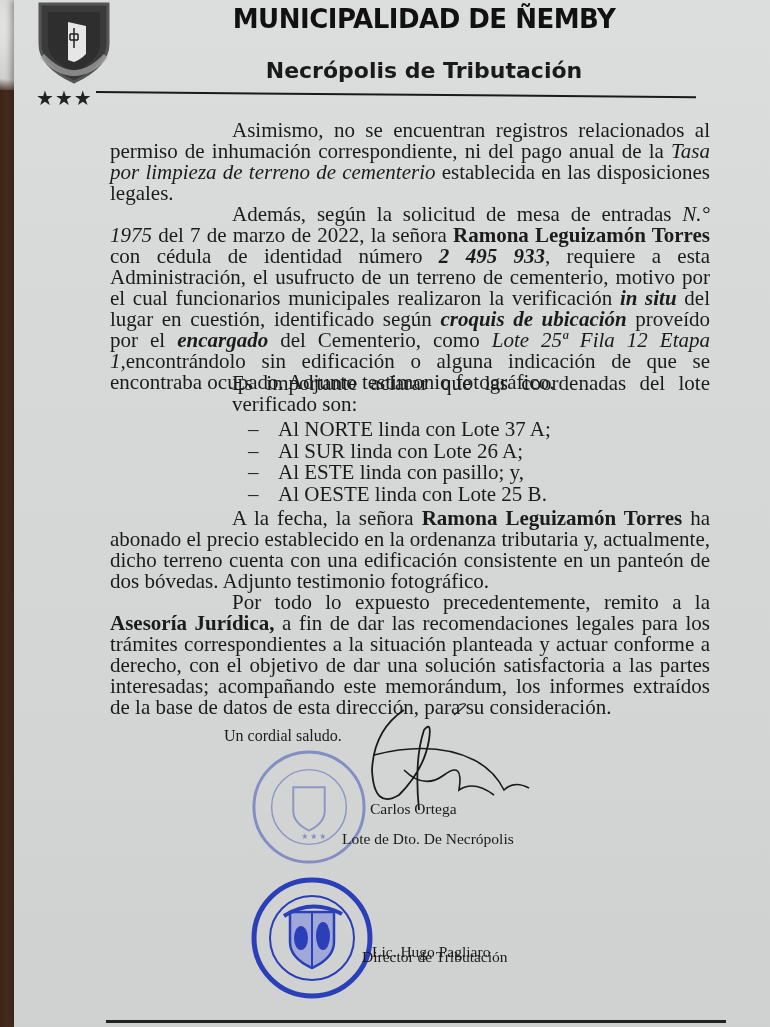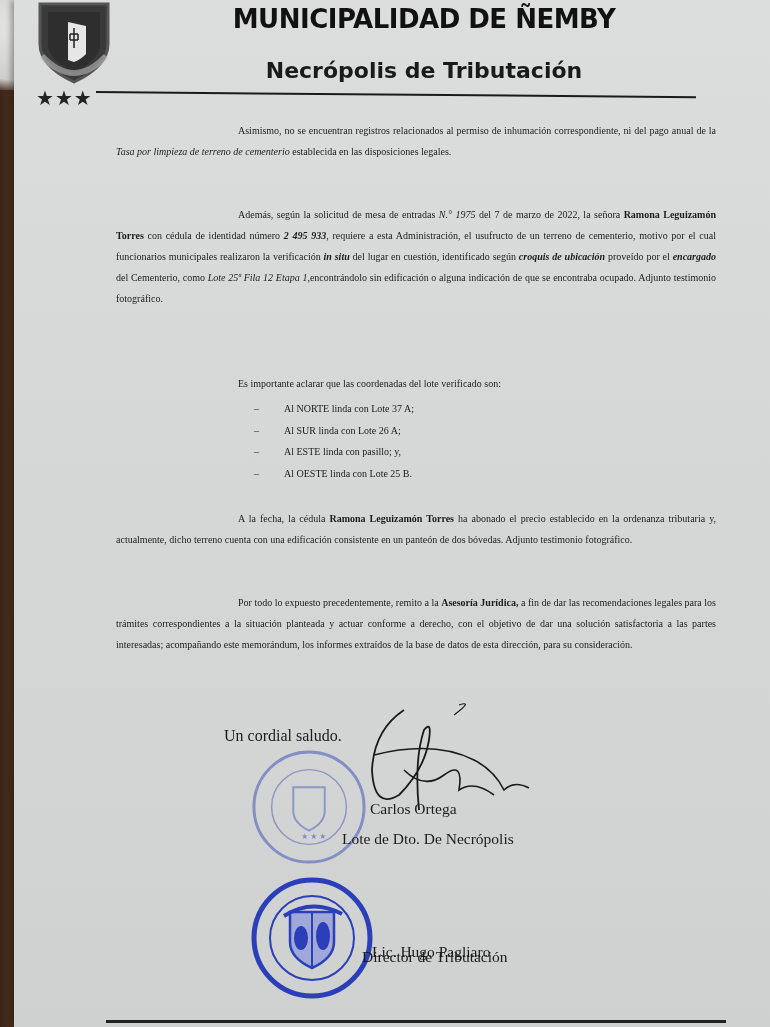--- a/index.html
+++ b/index.html
@@ -35,23 +35,22 @@
   }
   .header-sub {
     position:absolute; left:170px; top:58px; width:480px; text-align:center;
     font-family:"DejaVu Sans", sans-serif; font-weight:bold; font-size:22px; color:#1a1a1a;
   }
   .header-rule {
     position:absolute; left:82px; top:91px; width:600px; height:2px; background:#1a1a1a;
     transform:rotate(0.5deg); transform-origin:left;
   }
   .body-text {
-    position:absolute; left:96px; width:600px; font-size:10px; line-height:21px; color:#1b1b1b;
+    position:absolute; left:96px; width:600px; font-size:21px; line-height:21px; color:#1b1b1b;
     text-align:justify;
-    margin-left:6px;
   }
   .indent { text-indent:122px; }
   .p1 { top:120px; }
   .p2 { top:204px; }
   .p3 { top:373px; }
   .list { list-style:none; margin:4px 0 0 0; padding:0 0 0 30px; }
   .list li { line-height:21.5px; }
   .list .dash { display:inline-block; width:30px; }
   .p4 { top:508px; }
   .p5 { top:592px; }
@@ -90,21 +89,21 @@
   <div class="body-text p3">
     <div style="padding-left:122px">Es importante aclarar que las coordenadas del lote verificado son:</div>
     <ul class="list" style="padding-left:138px">
       <li><span class="dash">–</span><span>Al NORTE linda con Lote 37 A;</span></li>
       <li><span class="dash">–</span><span>Al SUR linda con Lote 26 A;</span></li>
       <li><span class="dash">–</span><span>Al ESTE linda con pasillo; y,</span></li>
       <li><span class="dash">–</span><span>Al OESTE linda con Lote 25 B.</span></li>
     </ul>
   </div>
 
-  <div class="body-text indent p4"><span>A la fecha, la cédula </span><b>Ramona Leguizamón Torres</b><span> ha abonado el precio establecido en la ordenanza tributaria y, actualmente, dicho terreno cuenta con una edificación consistente en un panteón de dos bóvedas. Adjunto testimonio fotográfico.</span></div>
+  <div class="body-text indent p4"><span>A la fecha, la señora </span><b>Ramona Leguizamón Torres</b><span> ha abonado el precio establecido en la ordenanza tributaria y, actualmente, dicho terreno cuenta con una edificación consistente en un panteón de dos bóvedas. Adjunto testimonio fotográfico.</span></div>
 
   <div class="body-text indent p5"><span>Por todo lo expuesto precedentemente, remito a la </span><b>Asesoría Jurídica,</b><span> a fin de dar las recomendaciones legales para los trámites correspondientes a la situación planteada y actuar conforme a derecho, con el objetivo de dar una solución satisfactoria a las partes interesadas; acompañando este memorándum, los informes extraídos de la base de datos de esta dirección, para su consideración.</span></div>
 
   <div class="closing">Un cordial saludo.</div>
 
   <svg class="stamp" style="left:236px;top:748px;width:118px;height:118px;" viewBox="0 0 120 120">
     <circle cx="60" cy="60" r="56" fill="none" stroke="#6f7cc0" stroke-width="3" opacity="0.8"></circle>
     <circle cx="60" cy="60" r="38" fill="none" stroke="#6f7cc0" stroke-width="1.5" opacity="0.7"></circle>
     <path d="M44 40 L76 40 L76 64 Q76 76 60 84 Q44 76 44 64 Z" fill="none" stroke="#6f7cc0" stroke-width="2" opacity="0.7"></path>
     <text x="52" y="93" font-size="8" fill="#6f7cc0" opacity="0.8">★ ★ ★</text>

